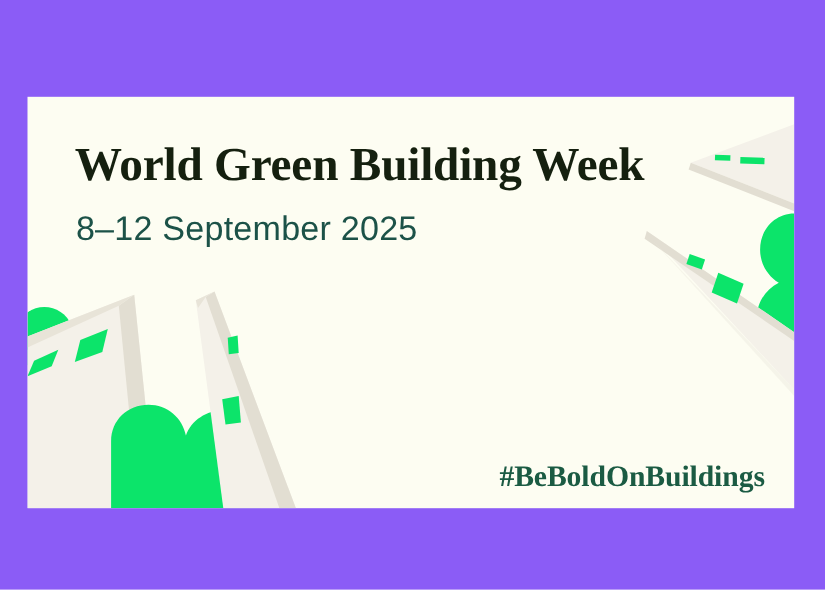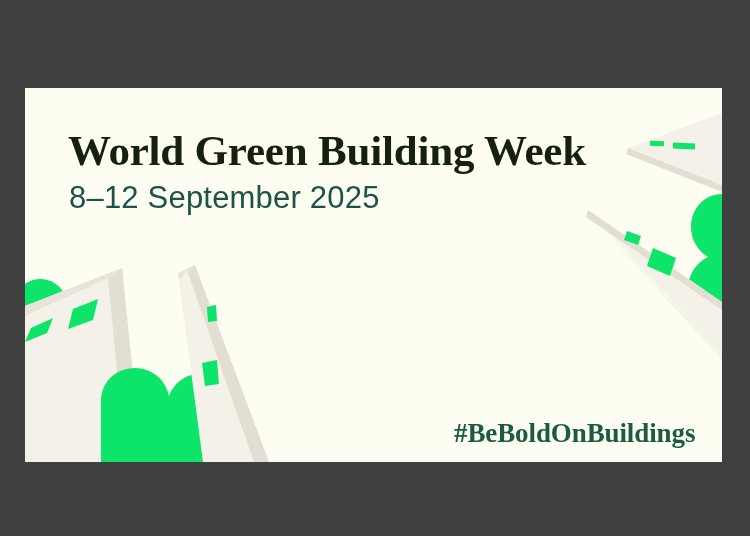--- a/index.html
+++ b/index.html
@@ -10,21 +10,21 @@
   body {
     width: 750px;
     height: 536px;
     font-family: "Liberation Sans", sans-serif;
     overflow: hidden;
   }
   .page {
     position: relative;
     width: 750px;
     height: 536px;
-    background: #404040;
+    background: #8b5cf6;
   }
   .banner {
     position: absolute;
     left: 25px;
     top: 88px;
     width: 697px;
     height: 374px;
     background: #fdfdf2;
     overflow: hidden;
   }
@@ -52,21 +52,21 @@
     font-weight: bold;
     font-size: 43px;
     line-height: 1.05;
     letter-spacing: -0.2px;
     color: #15200f;
     white-space: nowrap;
   }
   .subhead {
     position: absolute;
     left: 44px;
-    top: 93px;
+    top: 103px;
     margin: 0;
     font-family: "Liberation Sans", sans-serif;
     font-weight: normal;
     font-size: 31px;
     line-height: 1.1;
     letter-spacing: 0.2px;
     color: #1c5248;
     white-space: nowrap;
   }
   .hashtag {

